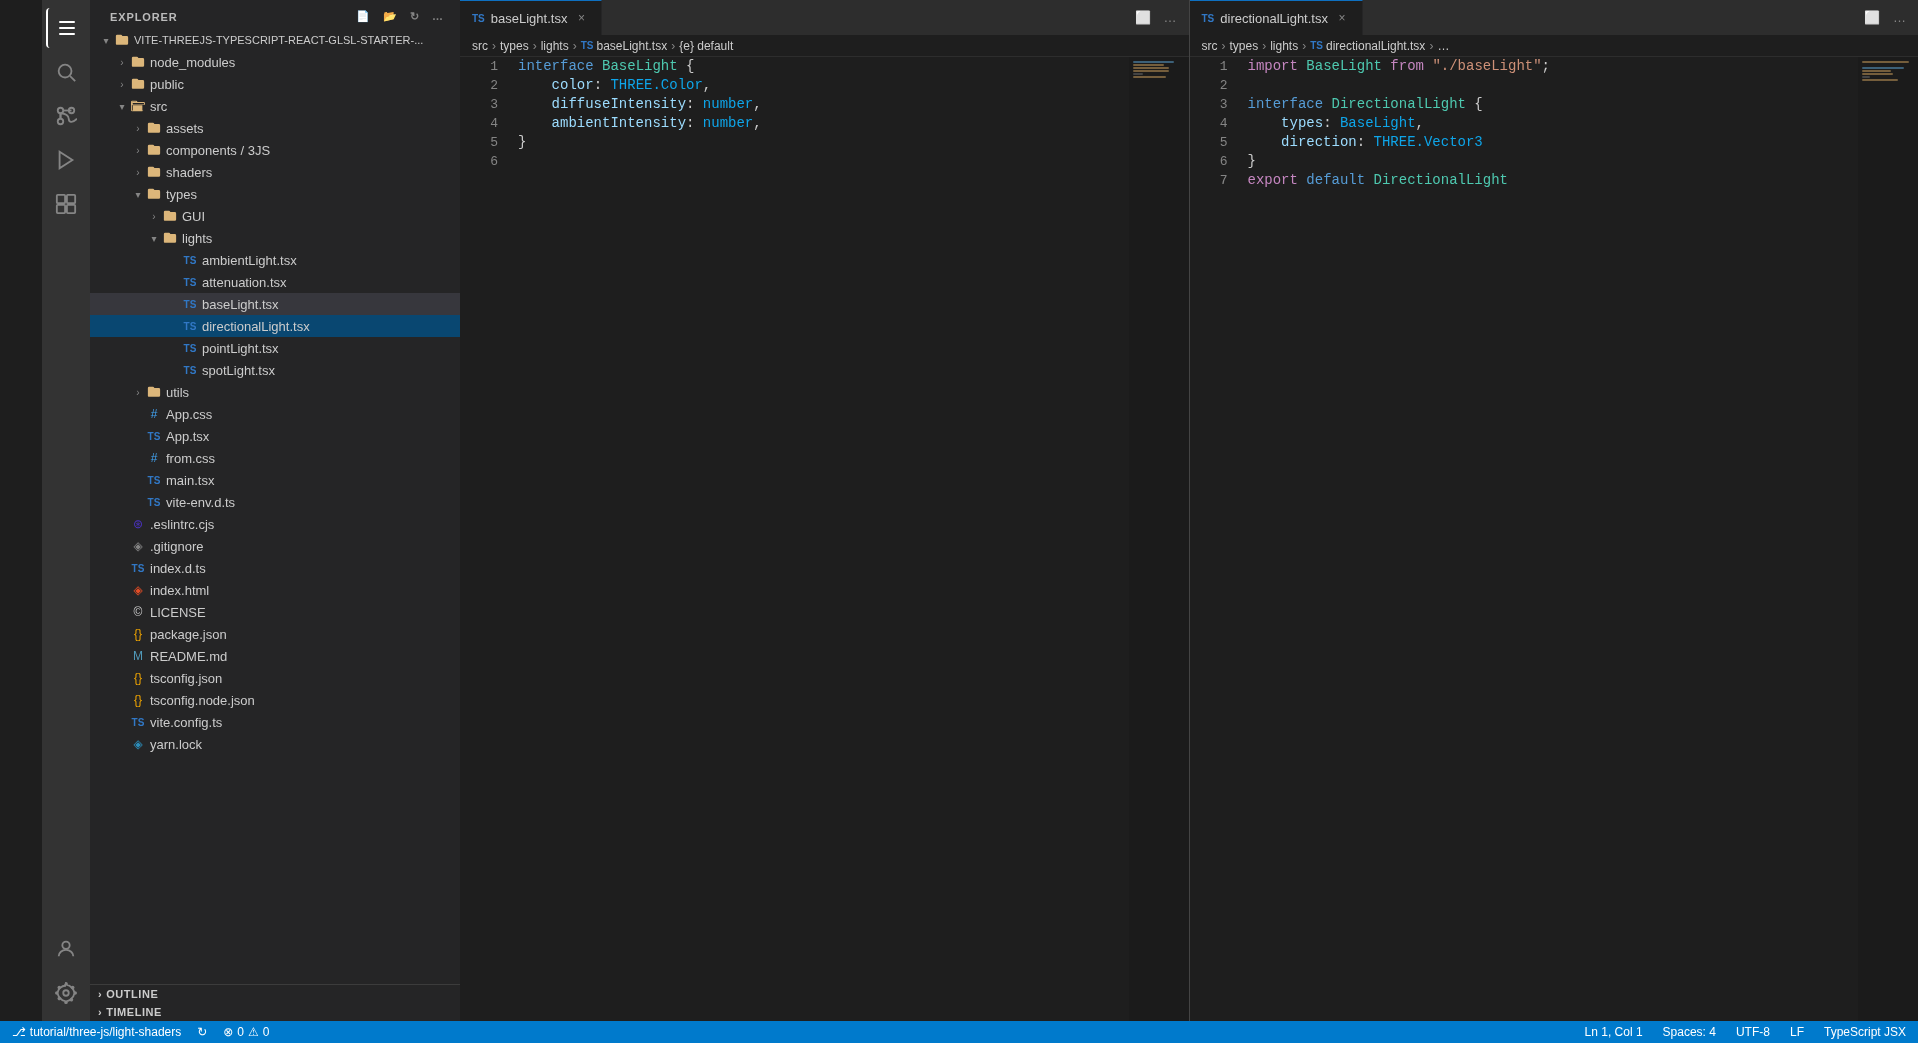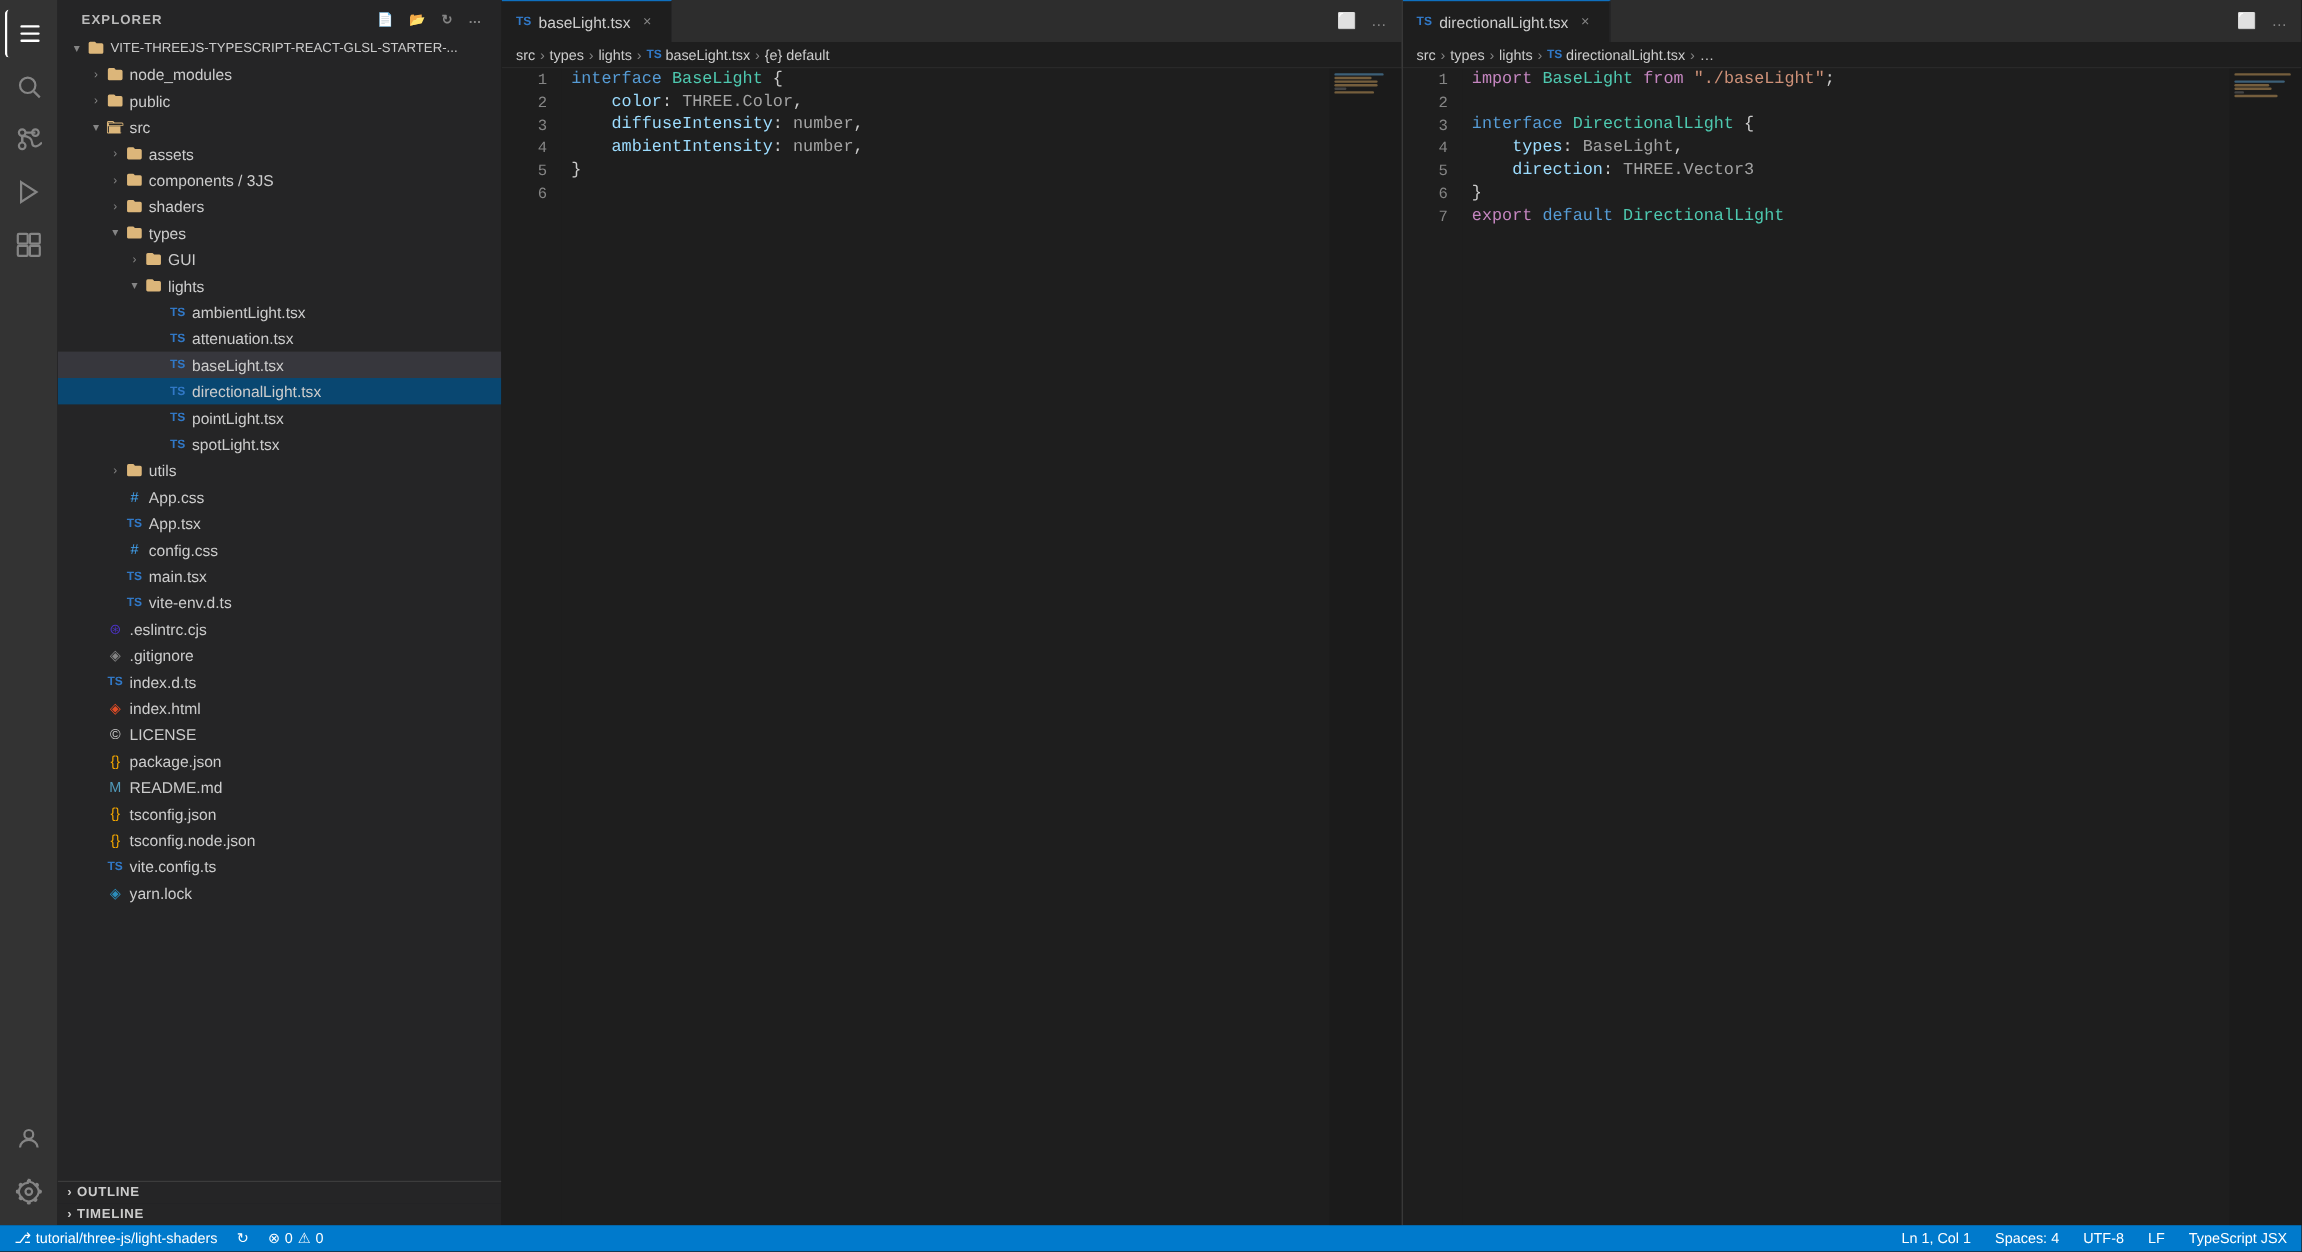--- a/index.html
+++ b/index.html
@@ -11,20 +11,21 @@
       display: flex;
       flex-direction: column;
       height: 1043px;
       width: 1918px;
       overflow: hidden;
     }
     .app-container {
       display: flex;
       flex: 1;
       overflow: hidden;
+      margin-left: 42px;
     }
     
     .activity-bar {
       width: 48px;
       background: #333333;
       display: flex;
       flex-direction: column;
       align-items: center;
       padding-top: 8px;
       gap: 4px;
@@ -235,21 +236,21 @@
     .code-line {
       height: 19px;
       white-space: pre;
       font-size: 14px;
     }
     
     .kw { color: #569cd6; }
     .kw2 { color: #c586c0; }
     .cls { color: #4ec9b0; }
     .prop { color: #9cdcfe; }
-    .type { color: #a3a3a3; }
+    .type { color: #0ea5e9; }
     .str { color: #ce9178; }
     .op { color: #cccccc; }
     
     .split-divider {
       width: 1px;
       background: #444444;
       flex-shrink: 0;
     }
     
     .minimap {
@@ -550,21 +551,21 @@
 
       <div class="tree-item" style="padding-left: 40px;">
         <span class="tree-arrow" style="visibility:hidden;">›</span>
         <span class="tree-icon" style="font-size:10px; font-weight:bold; color:#3178c6;">TS</span>
         <span class="tree-label">App.tsx</span>
       </div>
 
       <div class="tree-item" style="padding-left: 40px;">
         <span class="tree-arrow" style="visibility:hidden;">›</span>
         <span class="tree-icon" style="color:#42a5f5; font-size:12px;">#</span>
-        <span class="tree-label">config.css</span>
+        <span class="tree-label">from.css</span>
       </div>
 
       <div class="tree-item" style="padding-left: 40px;">
         <span class="tree-arrow" style="visibility:hidden;">›</span>
         <span class="tree-icon" style="font-size:10px; font-weight:bold; color:#3178c6;">TS</span>
         <span class="tree-label">main.tsx</span>
       </div>
 
       <div class="tree-item" style="padding-left: 40px;">
         <span class="tree-arrow" style="visibility:hidden;">›</span>

